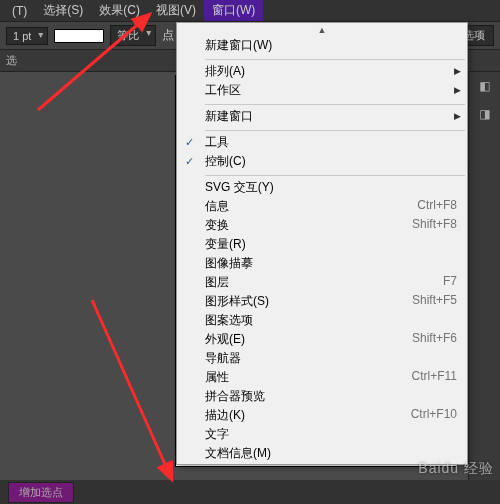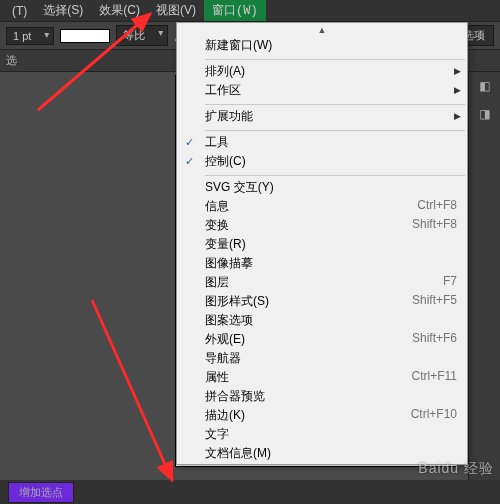--- a/index.html
+++ b/index.html
@@ -16,33 +16,32 @@
     height: 22px; background: #323232;
     display: flex; align-items: center;
     padding: 0 4px;
     border-bottom: 1px solid #222;
   }
   .menubar .menu-item {
     padding: 2px 8px; color: #ccc;
     cursor: default;
   }
   .menubar .menu-item.open {
-    background: #15803d;
-    font-family: Liberation Mono, monospace;
+    background: #4c1d95;
   }
   .toolbar {
     height: 28px; background: #424242;
     display: flex; align-items: center;
     padding: 0 6px; gap: 6px;
     border-bottom: 1px solid #222;
     color: #ccc;
   }
   .toolbar .select {
     background: #2d2d2d; border: 1px solid #1a1a1a;
-    padding: 2px 22px 2px 6px; color: #ccc;
+    padding: 2px 16px 2px 6px; color: #ccc;
     position: relative; font-size: 11px;
   }
   .toolbar .select::after {
     content: "▾"; position: absolute; right: 4px; top: 1px;
     font-size: 10px; color: #aaa;
   }
   .toolbar .stroke-preview {
     width: 50px; height: 14px; background: #fff;
     border: 1px solid #000;
   }
@@ -76,21 +75,21 @@
     display: flex; align-items: center; justify-content: center;
     color: #aaa;
   }
   .statusbar {
     position: absolute; bottom: 0; left: 0; right: 0;
     height: 24px; background: #323232;
     display: flex; align-items: center; padding: 0 8px;
     color: #aaa; font-size: 11px;
   }
   .statusbar .status-btn {
-    background: #6d28d9; padding: 2px 10px;
+    background: #701a75; padding: 2px 10px;
     border: 1px solid #222;
   }
   
   .dropdown {
     position: absolute; top: 22px; left: 176px;
     width: 292px; max-height: 470px;
     background: #f0f0f0; color: #000;
     border: 1px solid #9a9a9a;
     box-shadow: 2px 2px 6px rgba(0,0,0,0.35);
     z-index: 100;
@@ -181,21 +180,21 @@
       <div class="row">
         <span class="label">排列(A)</span>
         <span class="arrow">▶</span>
       </div>
       <div class="row">
         <span class="label">工作区</span>
         <span class="arrow">▶</span>
       </div>
       <div class="sep"></div>
       <div class="row">
-        <span class="label">扩展功能</span>
+        <span class="label">新建窗口</span>
         <span class="arrow">▶</span>
       </div>
       <div class="sep"></div>
       <div class="row">
         <span class="check">✓</span>
         <span class="label">工具</span>
       </div>
       <div class="row">
         <span class="check">✓</span>
         <span class="label">控制(C)</span>

